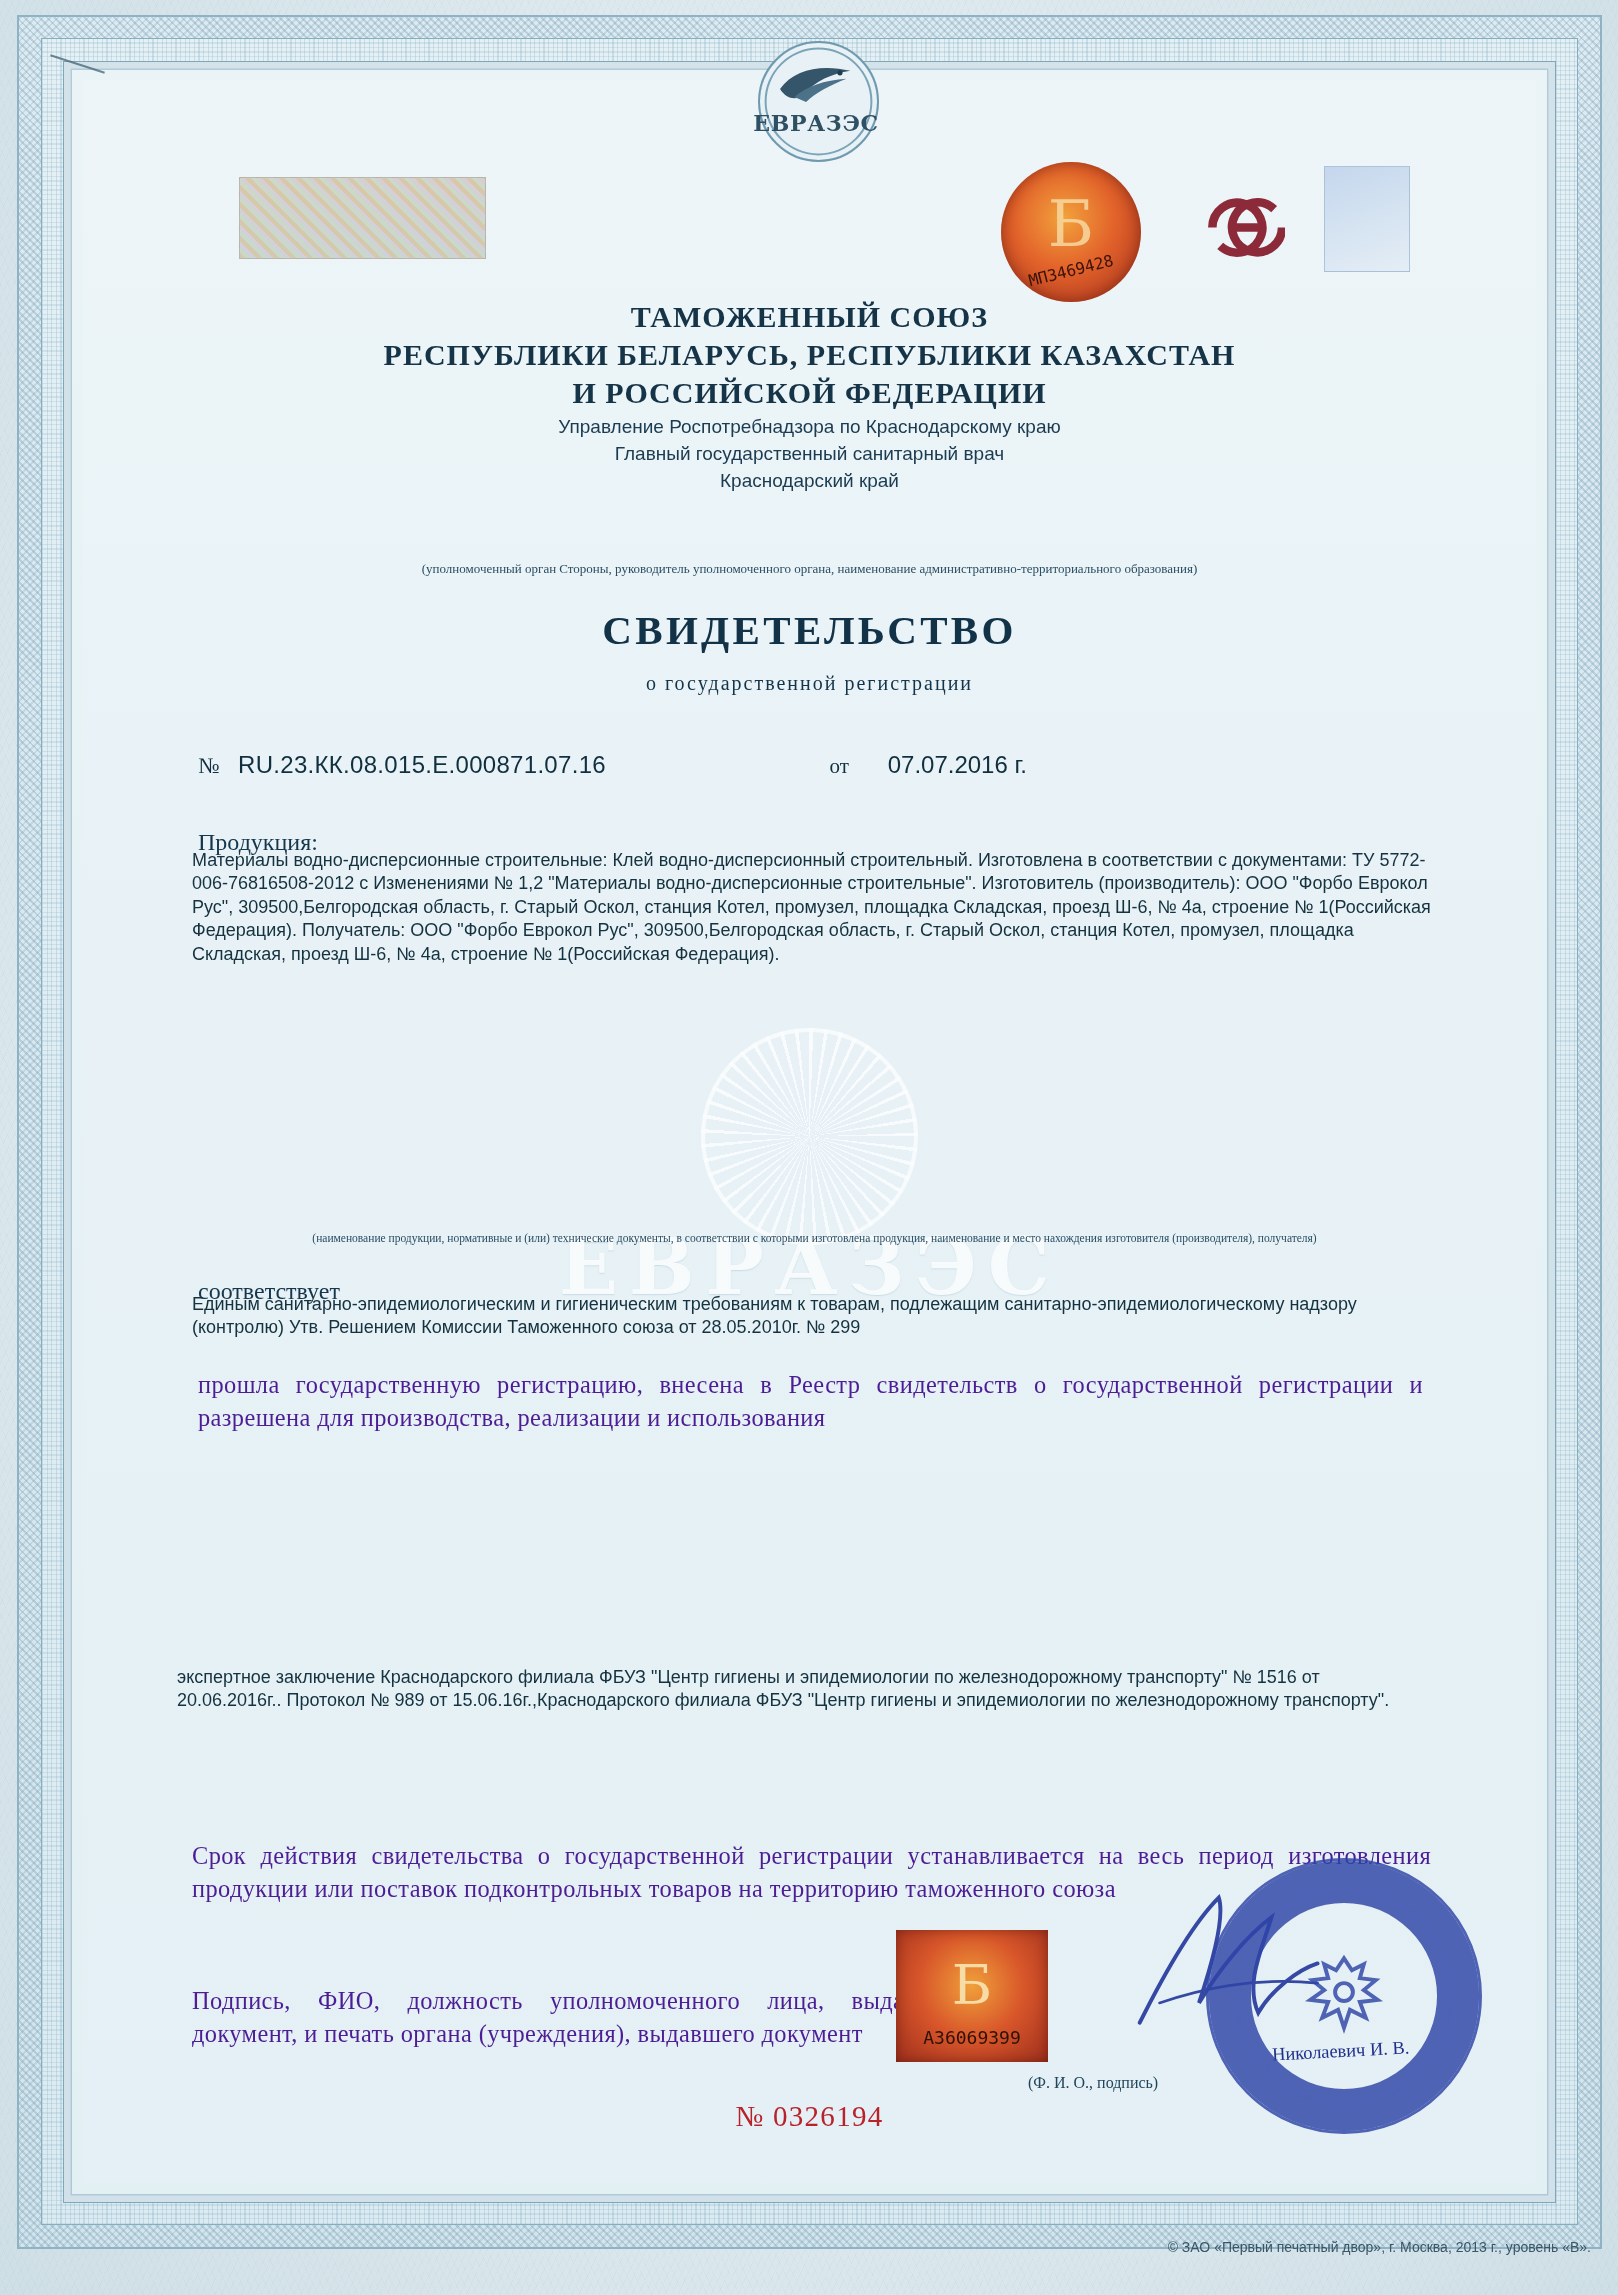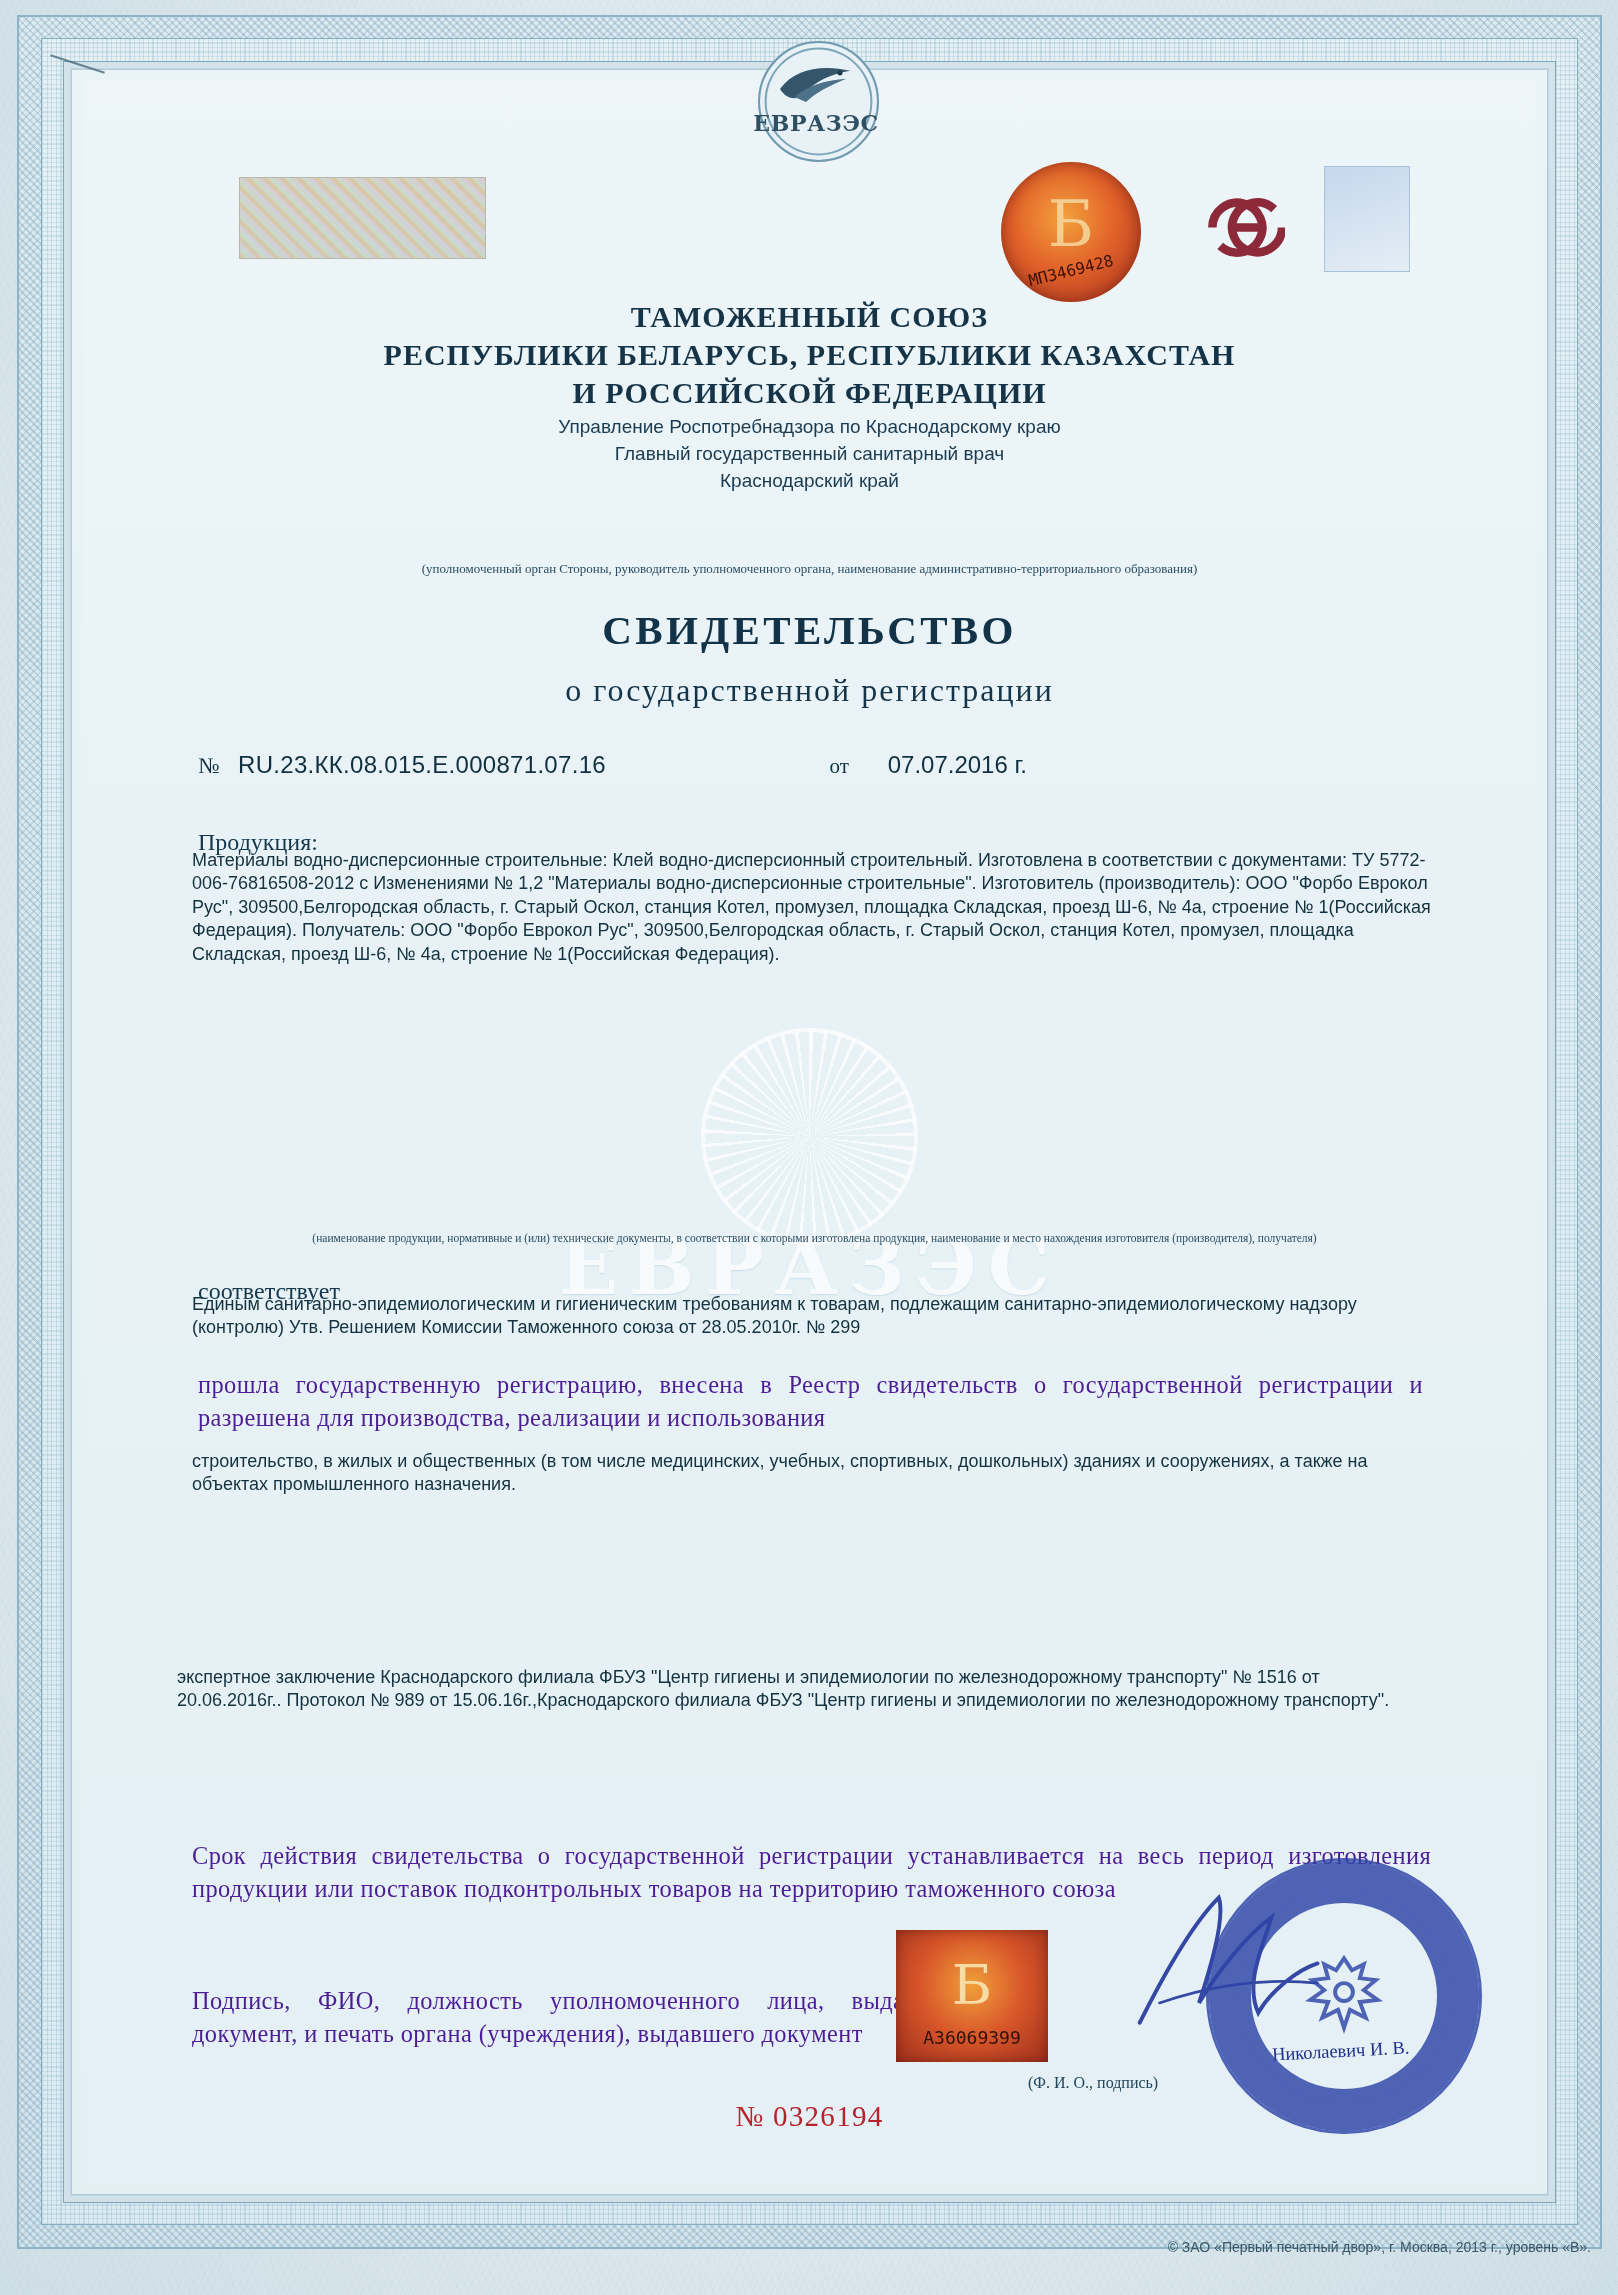--- a/index.html
+++ b/index.html
@@ -281,21 +281,21 @@
     font-family: "Liberation Serif", serif;
     font-weight: bold;
     font-size: 41px;
     letter-spacing: 3.3px;
     color: #123247;
   }
   .doc-subtitle {
     left: 0; top: 672px; width: 1619px;
     text-align: center;
     font-family: "Liberation Serif", serif;
-    font-size: 32px;
+    font-size: 20px;
     letter-spacing: 2px;
     color: #143449;
   }
   .numline {
     left: 198px; top: 751px; width: 1252px;
     font-family: "Liberation Sans", sans-serif;
     font-size: 24px;
     color: #11303f;
   }
   .numline .lbl-no { font-family: "Liberation Serif", serif; font-size: 22.4px; }
@@ -432,21 +432,20 @@
 
   <div class="t sec-label" style="left:198px; top:829px;">Продукция:</div>
   <div class="t body-sans" style="left:192px; top:849px; width:1239px;">Материалы водно-дисперсионные строительные: Клей водно-дисперсионный строительный. Изготовлена в соответствии с документами: ТУ 5772-006-76816508-2012 с Изменениями № 1,2 "Материалы водно-дисперсионные строительные". Изготовитель (производитель): ООО "Форбо Еврокол Рус", 309500,Белгородская область, г. Старый Оскол, станция Котел, промузел, площадка Складская, проезд Ш-6, № 4а, строение № 1(Российская Федерация). Получатель: ООО "Форбо Еврокол Рус", 309500,Белгородская область, г. Старый Оскол, станция Котел, промузел, площадка Складская, проезд Ш-6, № 4а, строение № 1(Российская Федерация).</div>
 
   <div class="t micro" style="left:192px; top:1232px; width:1245px;">(наименование продукции, нормативные и (или) технические документы, в соответствии с которыми изготовлена продукция, наименование и место нахождения изготовителя (производителя), получателя)</div>
 
   <div class="t sec-label" style="left:198px; top:1278px;">соответствует</div>
   <div class="t body-sans" style="left:192px; top:1293px; width:1239px;">Единым санитарно-эпидемиологическим и гигиеническим требованиям к товарам, подлежащим санитарно-эпидемиологическому надзору (контролю) Утв. Решением Комиссии Таможенного союза от 28.05.2010г. № 299</div>
 
   <div class="t body-serif-lg" style="left:198px; top:1369px; width:1225px;">прошла государственную регистрацию, внесена в Реестр свидетельств о государственной регистрации и разрешена для производства, реализации и использования</div>
-  <div class="t body-sans" style="left:192px; top:1450px; width:1239px;">строительство, в жилых и общественных (в том числе медицинских, учебных, спортивных, дошкольных) зданиях и сооружениях, а также на объектах промышленного назначения.</div>
 
   <div class="t body-sans" style="left:177px; top:1666px; width:1252px;">экспертное заключение Краснодарского филиала ФБУЗ "Центр гигиены и эпидемиологии по железнодорожному транспорту" № 1516 от 20.06.2016г.. Протокол № 989 от 15.06.16г.,Краснодарского филиала ФБУЗ "Центр гигиены и эпидемиологии по железнодорожному транспорту".</div>
 
   <div class="t body-serif-lg" style="left:192px; top:1840px; width:1239px;">Срок действия свидетельства о государственной регистрации устанавливается на весь период изготовления продукции или поставок подконтрольных товаров на территорию таможенного союза</div>
 
   <div class="t body-serif-lg" style="left:192px; top:1985px; width:777px;">Подпись, ФИО, должность уполномоченного лица, выдавшего документ, и печать органа (учреждения), выдавшего документ</div>
 
   <div class="holo-small">
     <div class="g">Б</div>
     <div class="code">А36069399</div>

